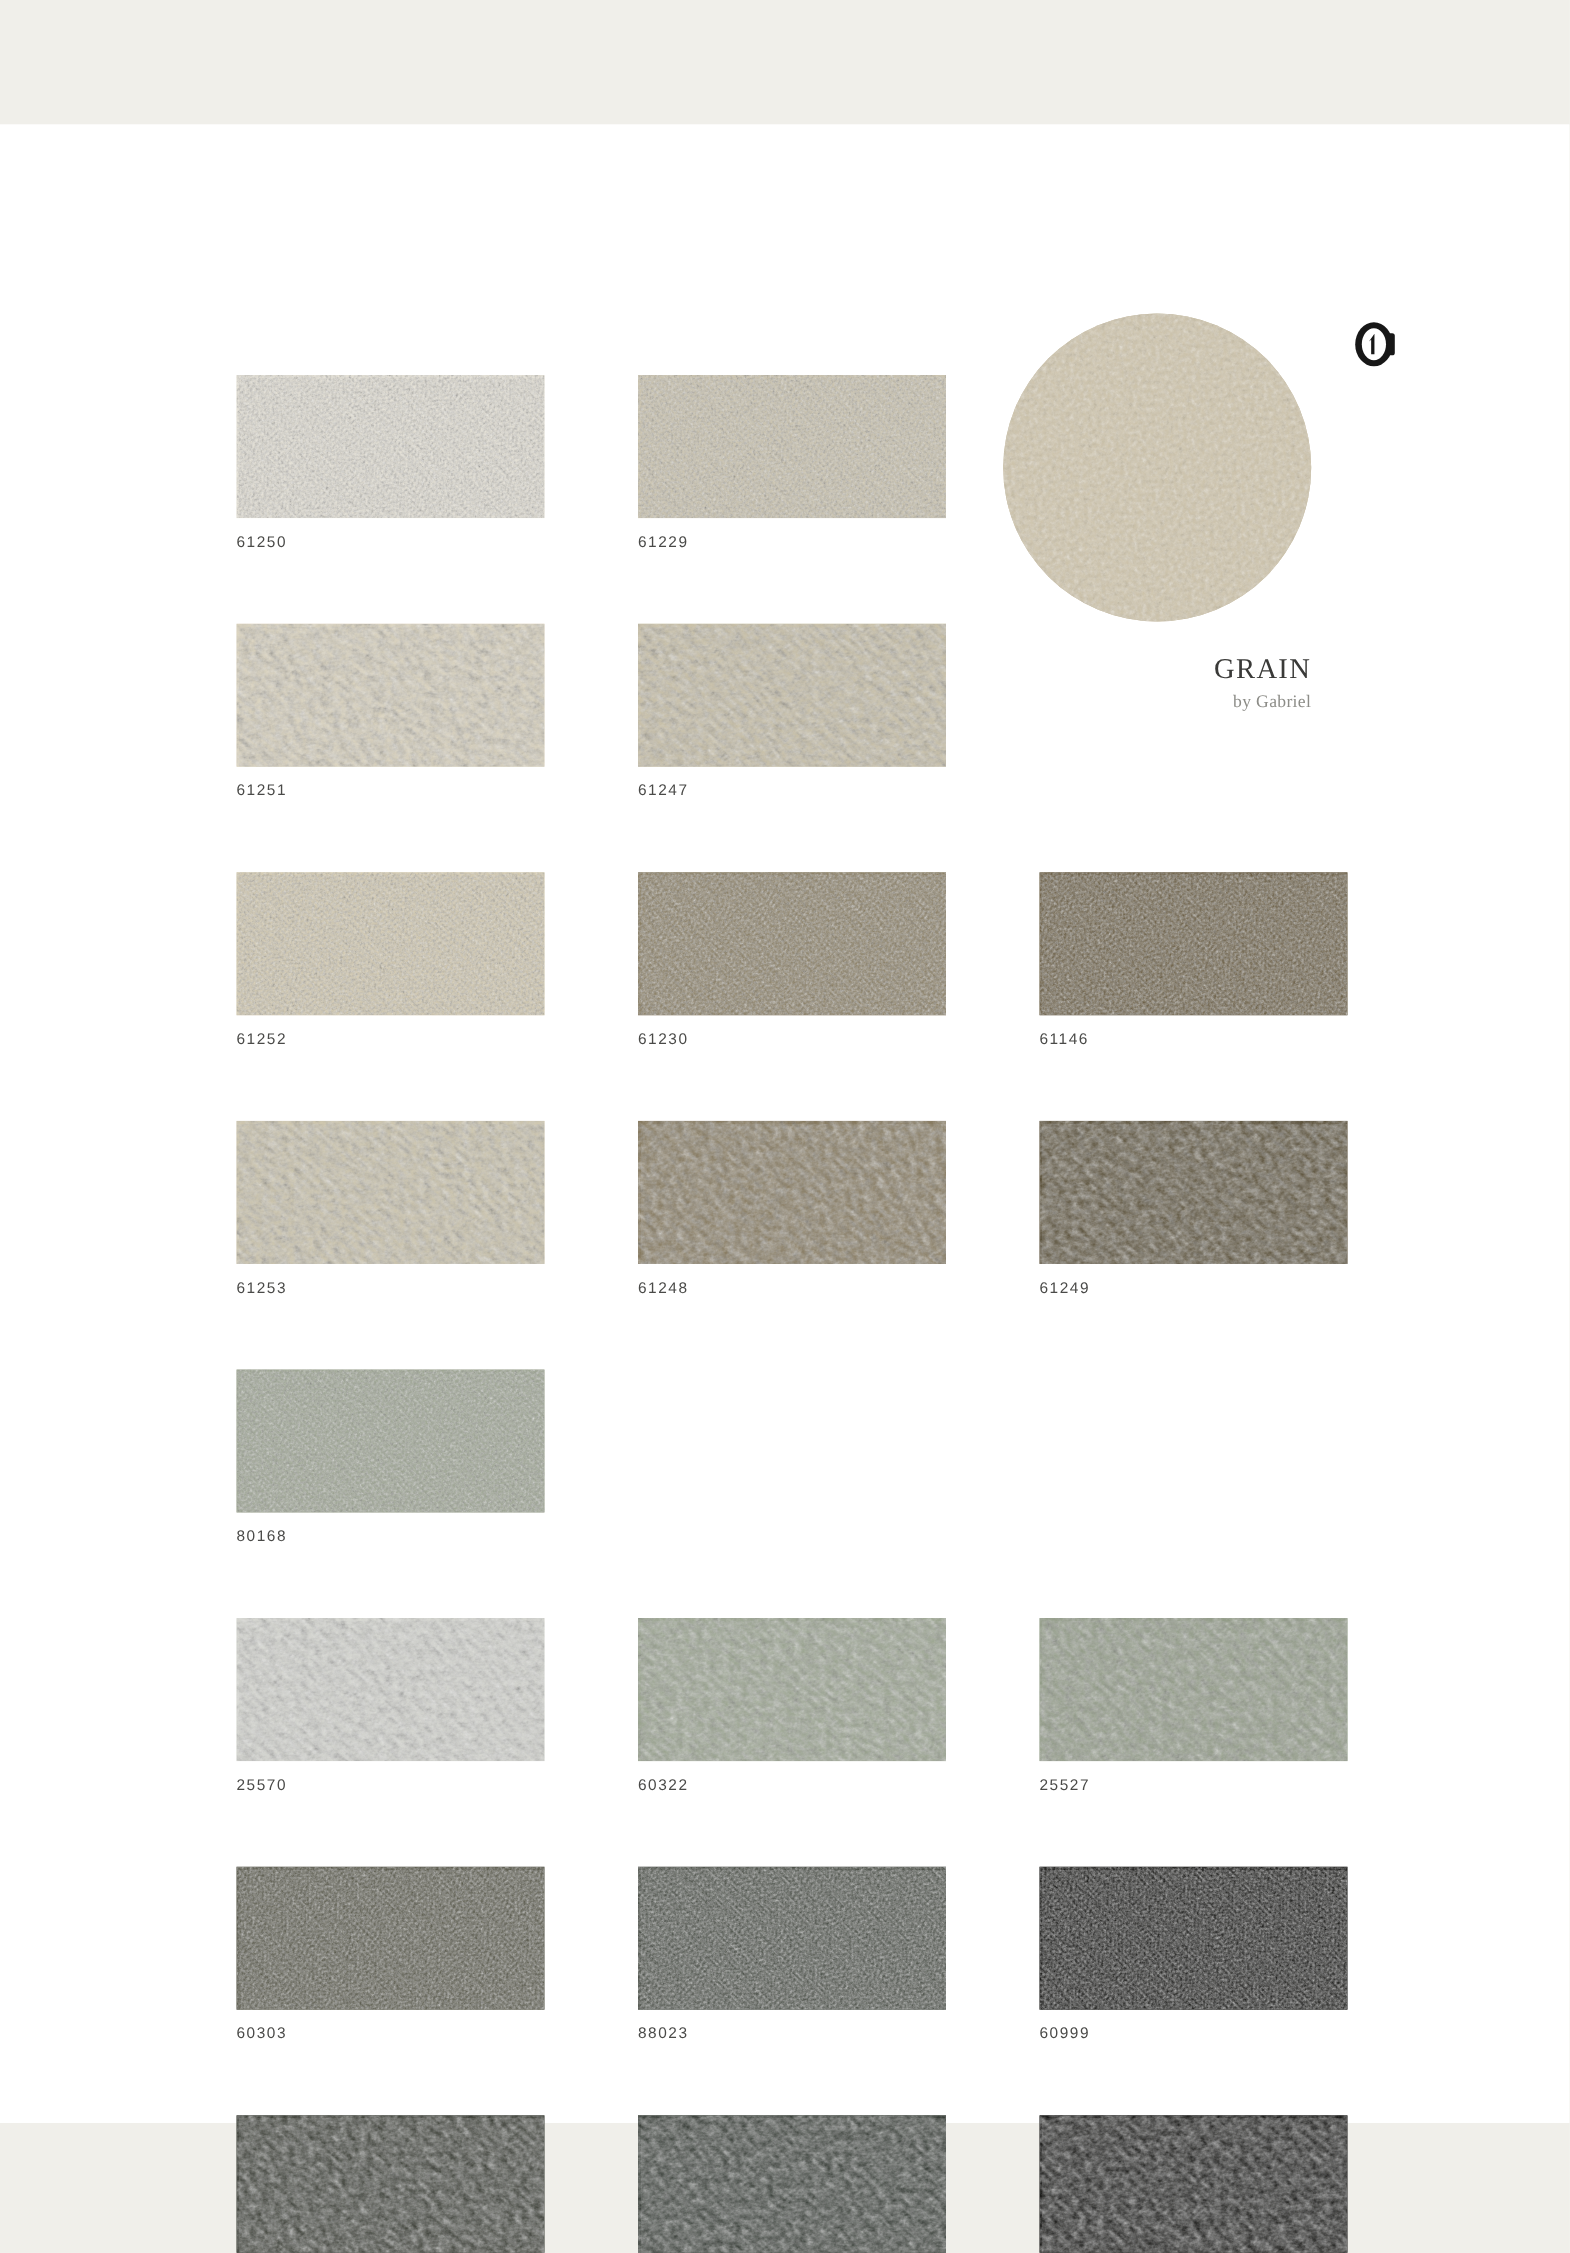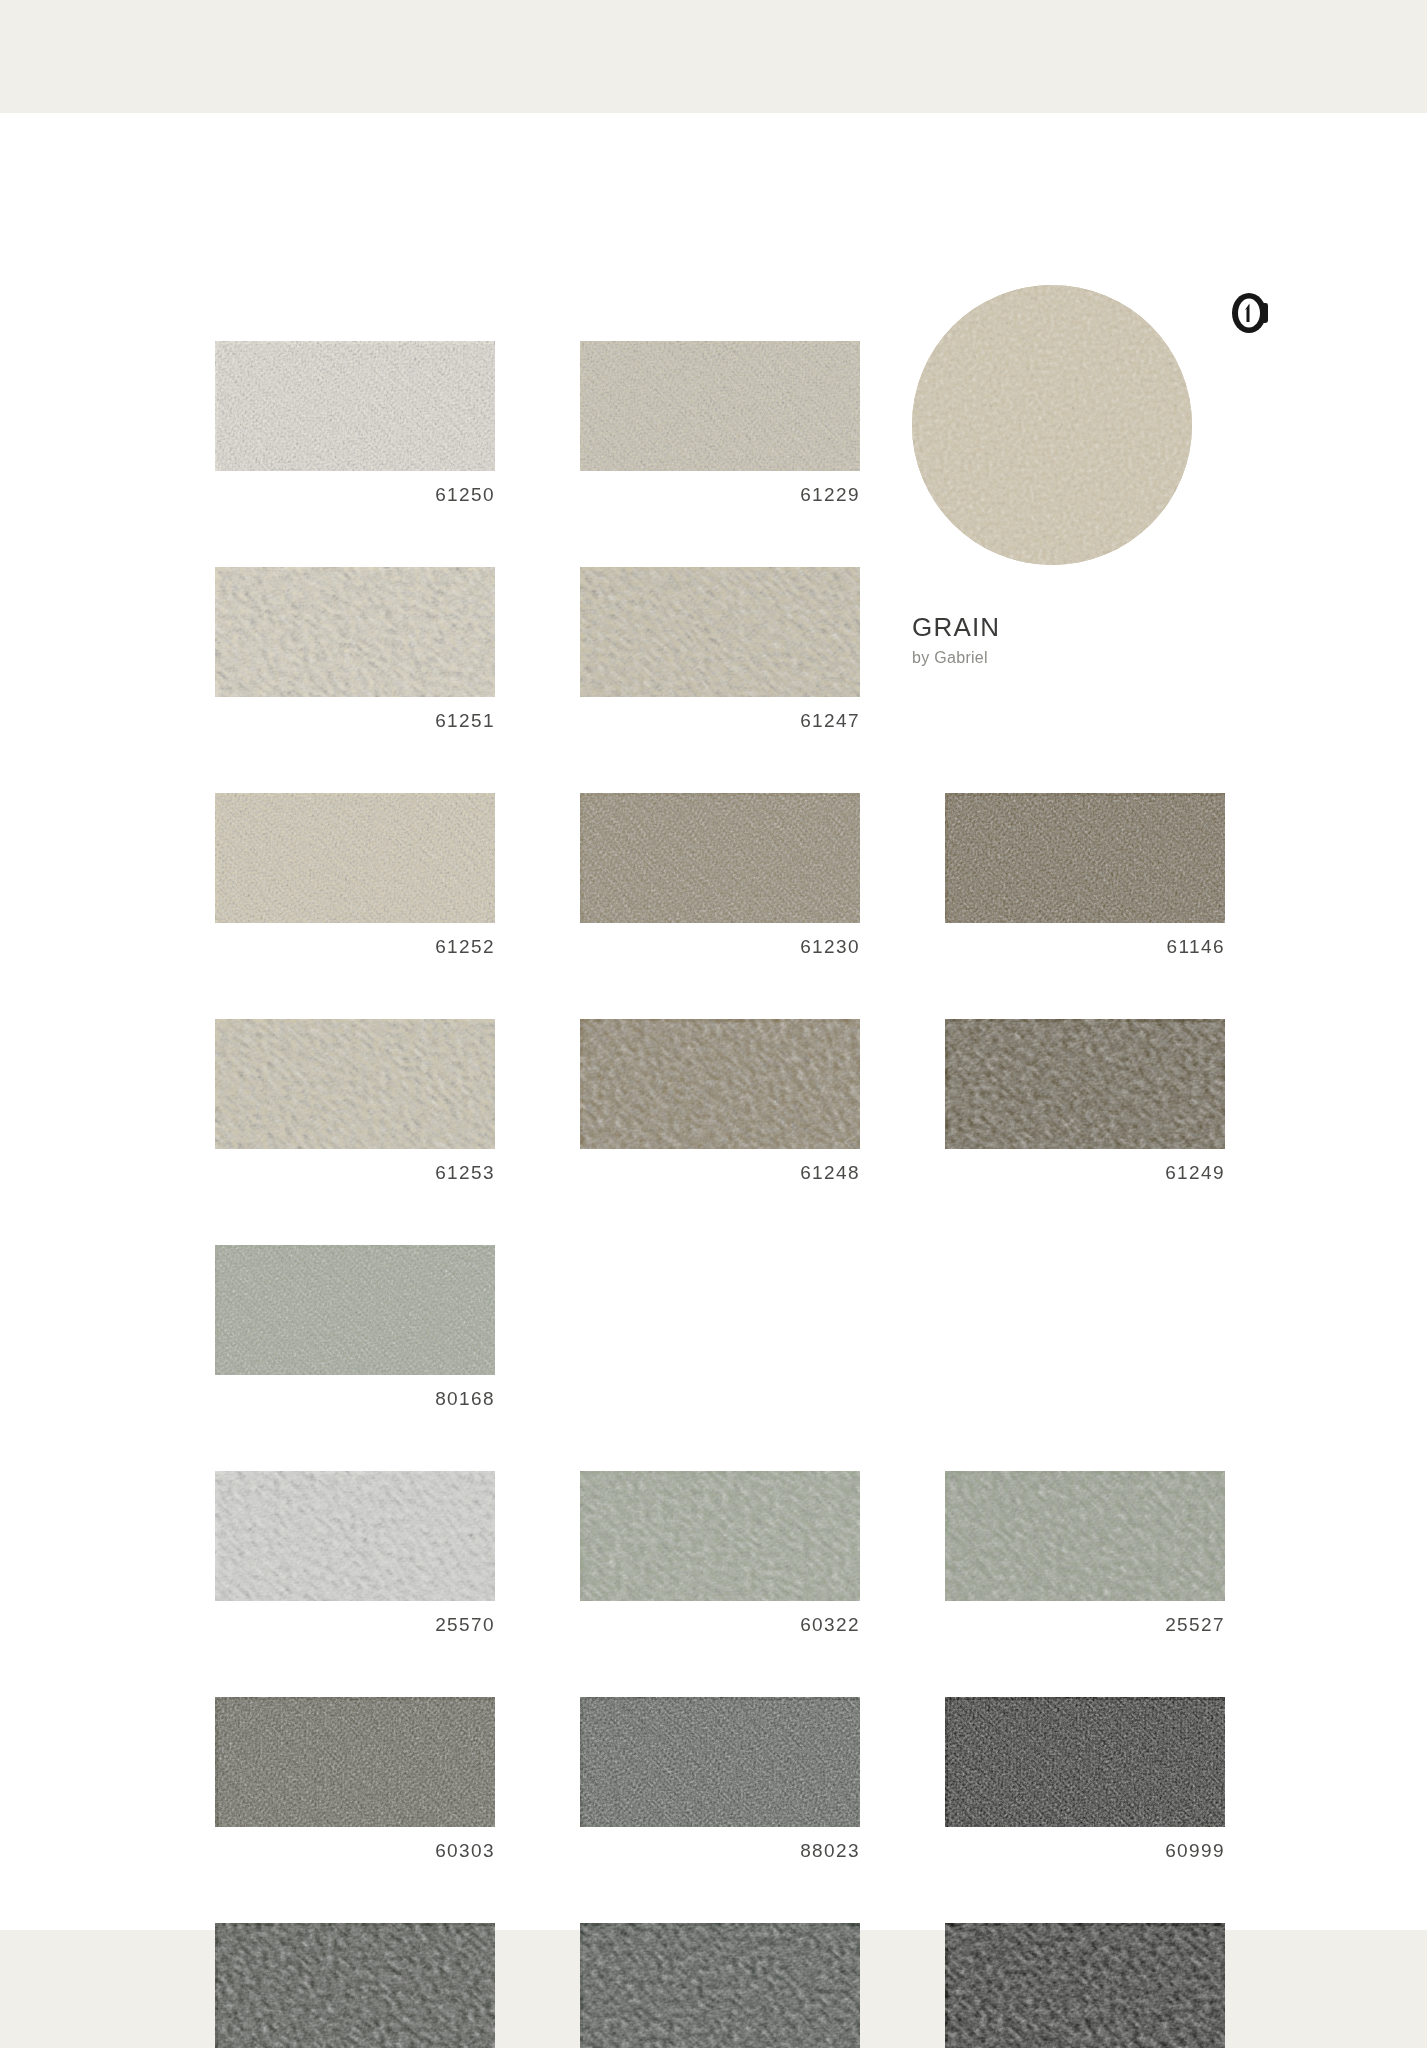--- a/index.html
+++ b/index.html
@@ -49,23 +49,24 @@
   .hero-blob .tex {
     position: absolute;
     inset: -10%;
     width: 120%;
     height: 120%;
   }
 
   .brand-block {
     position: absolute;
     left: 912px;
-    top: 500px;
+    top: 481px;
     width: 280px;
-    text-align: left;
+    text-align: right;
+    font-family: Liberation Serif, serif;
   }
   .brand-title {
     font-size: 26px;
     letter-spacing: 1.2px;
     color: #3a3a38;
     font-weight: 400;
     line-height: 1.1;
   }
   .brand-sub {
     margin-top: 7px;
@@ -100,22 +101,21 @@
     overflow: hidden;
   }
   .swatch-chip .tex {
     position: absolute;
     inset: 0;
     width: 100%;
     height: 100%;
   }
   .swatch-code {
     margin-top: 13px;
-    text-align: right;
-    font-size: 19px;
+    font-size: 14px;
     letter-spacing: 1.4px;
     color: #4a4a48;
     font-family: "Liberation Sans", sans-serif;
   }
 </style>
 </head>
 <body>
 
 <div class="page-sheet">
 

